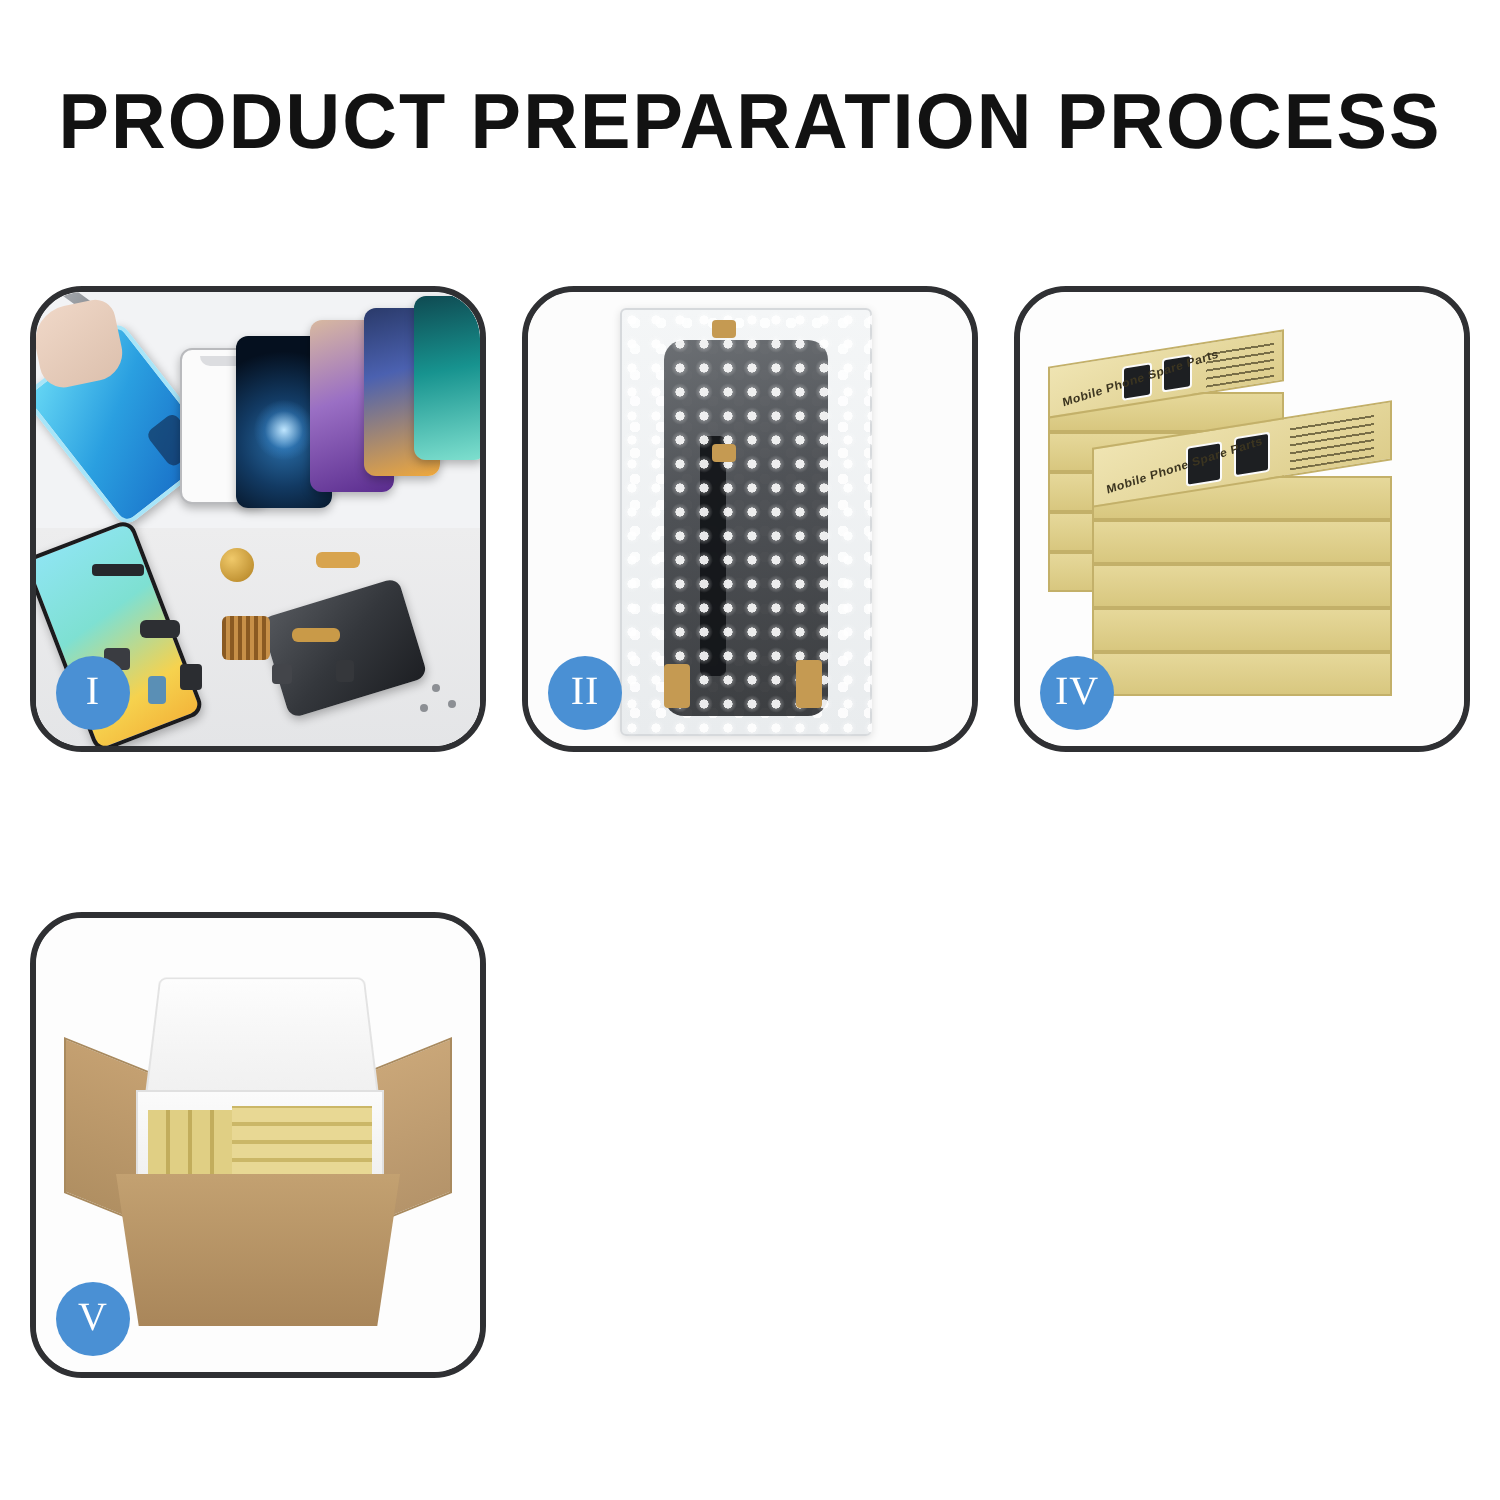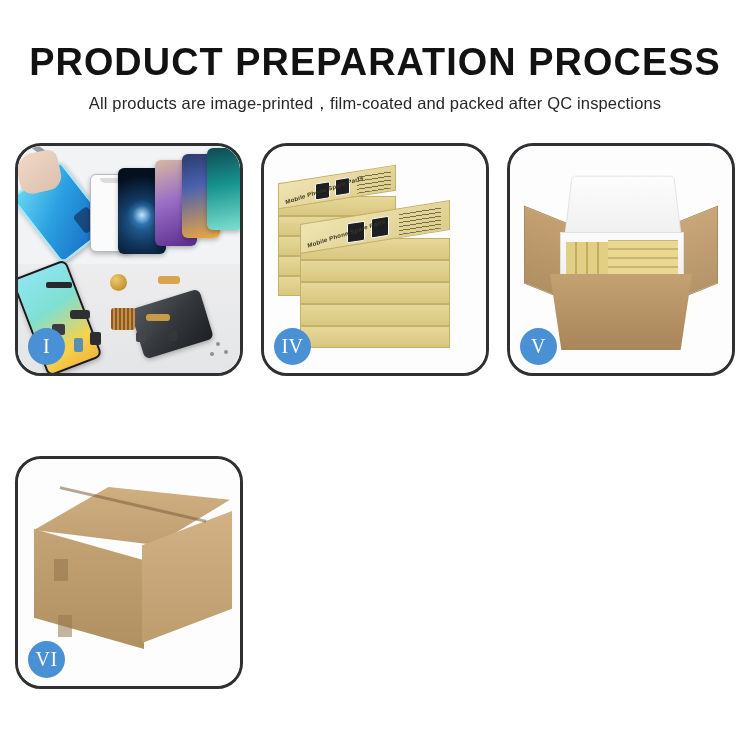--- a/index.html
+++ b/index.html
@@ -364,21 +364,20 @@
     background: rgba(150,120,78,.55);
   }
 </style>
 </head>
 <body>
 
 <div class="page">
 
   <div class="header">
     <div class="page-title">PRODUCT PREPARATION PROCESS</div>
-    <div class="page-subtitle">All products are image-printed，film-coated and packed after QC inspections</div>
   </div>
 
   <div class="grid">
 
     <div class="panel">
       <div class="panel-photo p1">
         <div class="floor"></div>
         <div class="ph ph-blue"></div>
         <div class="ph ph-glass"></div>
         <div class="ph ph-dark"></div>
@@ -400,20 +399,33 @@
         <div class="part sq-e"></div>
         <div class="tool-drv"></div>
         <div class="hand"></div>
         <div class="scr" style="left:198px;top:196px"></div>
         <div class="scr" style="left:206px;top:204px"></div>
         <div class="scr" style="left:192px;top:206px"></div>
       </div>
       <div class="badge">I</div>
     </div>
 
+    <div class="panel">
+      <div class="panel-photo p2">
+        <div class="bag"></div>
+        <div class="screen"></div>
+        <div class="flexcable"></div>
+        <div class="bubbles"></div>
+        <div class="tape" style="left:92px;top:14px;width:12px;height:9px"></div>
+        <div class="tape" style="left:92px;top:76px;width:12px;height:9px"></div>
+        <div class="tape" style="left:68px;top:186px;width:13px;height:22px"></div>
+        <div class="tape" style="left:134px;top:184px;width:13px;height:24px"></div>
+      </div>
+      <div class="badge">II</div>
+    </div>
 
 
     <div class="panel">
       <div class="panel-photo p4">
         <div class="box-stack">
 
           <div class="kbox" style="left:6px;top:36px;width:118px;height:20px"></div>
           <div class="kbox" style="left:6px;top:56px;width:118px;height:20px"></div>
           <div class="kbox" style="left:6px;top:76px;width:118px;height:20px"></div>
           <div class="kbox" style="left:6px;top:96px;width:118px;height:20px"></div>
@@ -449,26 +461,15 @@
         <div class="flapR"></div>
         <div class="foamlid"></div>
         <div class="foambox"></div>
         <div class="contents"></div>
         <div class="contents2"></div>
         <div class="carton"></div>
       </div>
       <div class="badge">V</div>
     </div>
 
-    <div class="panel">
-      <div class="panel-photo p6">
-        <div class="c-top"></div>
-        <div class="c-front"></div>
-        <div class="c-side"></div>
-        <div class="seam"></div>
-        <div class="tape-a"></div>
-        <div class="tape-b"></div>
-      </div>
-      <div class="badge">VI</div>
-    </div>
 
   </div>
 </div>
 
 </body></html>

